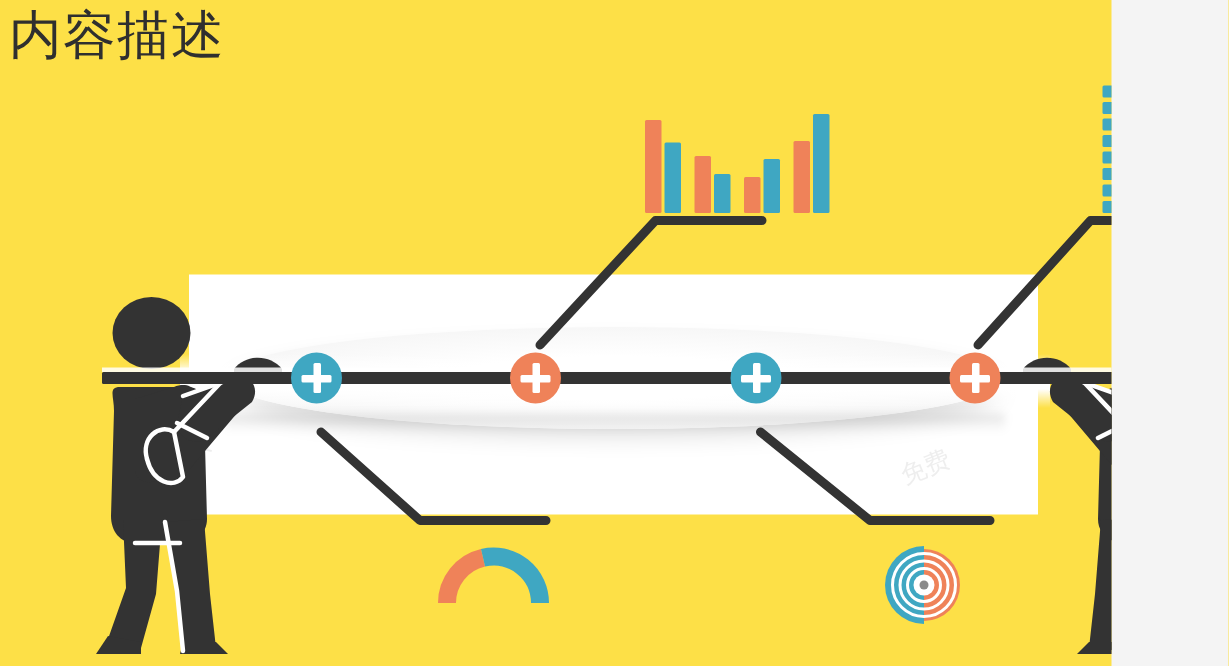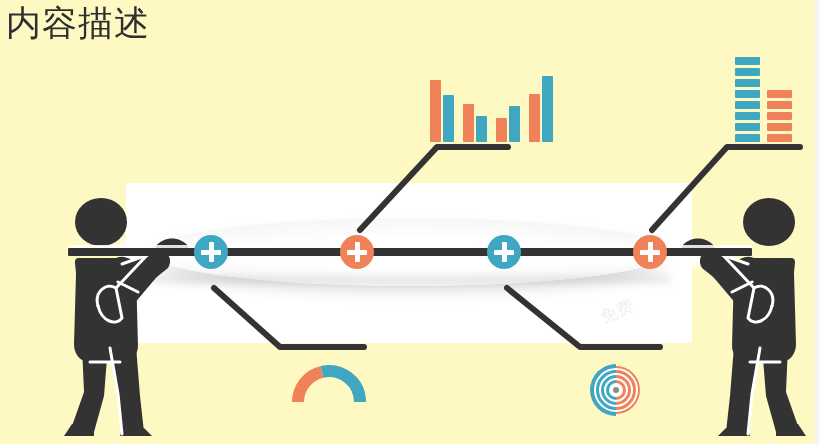--- a/index.html
+++ b/index.html
@@ -2,21 +2,21 @@
 <html><head>
 <meta charset="utf-8">
 <style>
   html,body{margin:0;padding:0;}
   body{
     width:819px;height:444px;
     background:#f4f4f4;
     font-family:"Liberation Sans", sans-serif;
     overflow:hidden;
   }
-  #stage{position:relative;width:815px;height:444px;overflow:hidden;background:#fef9c3;}
+  #stage{position:relative;width:741px;height:444px;overflow:hidden;background:#fde047;}
 
   
   .panel-white{
     position:absolute;left:126px;top:183px;width:566px;height:160px;
     background:#ffffff;
   }
   .panel-soft{
     position:absolute;left:150px;top:218px;width:520px;height:68px;
     background:radial-gradient(ellipse at 50% 50%, rgba(255,255,255,1) 30%, rgba(246,246,246,0.9) 70%, rgba(240,240,240,0) 100%);
     border-radius:50%/50%;

